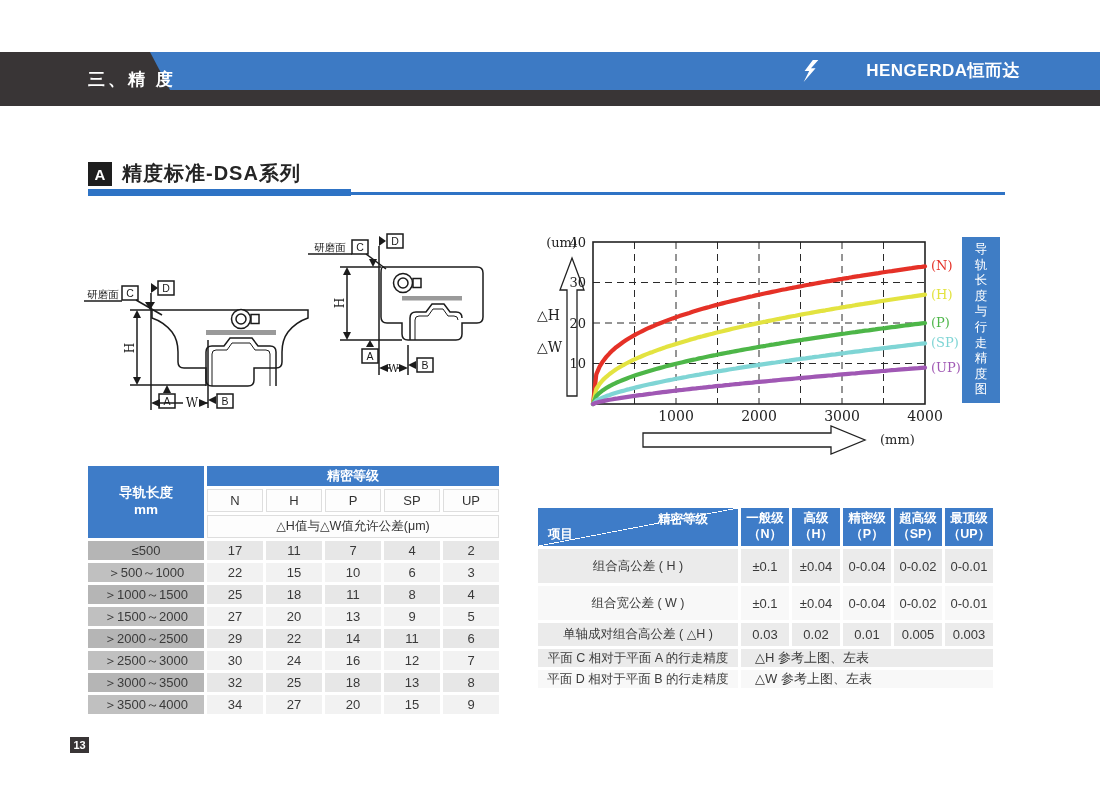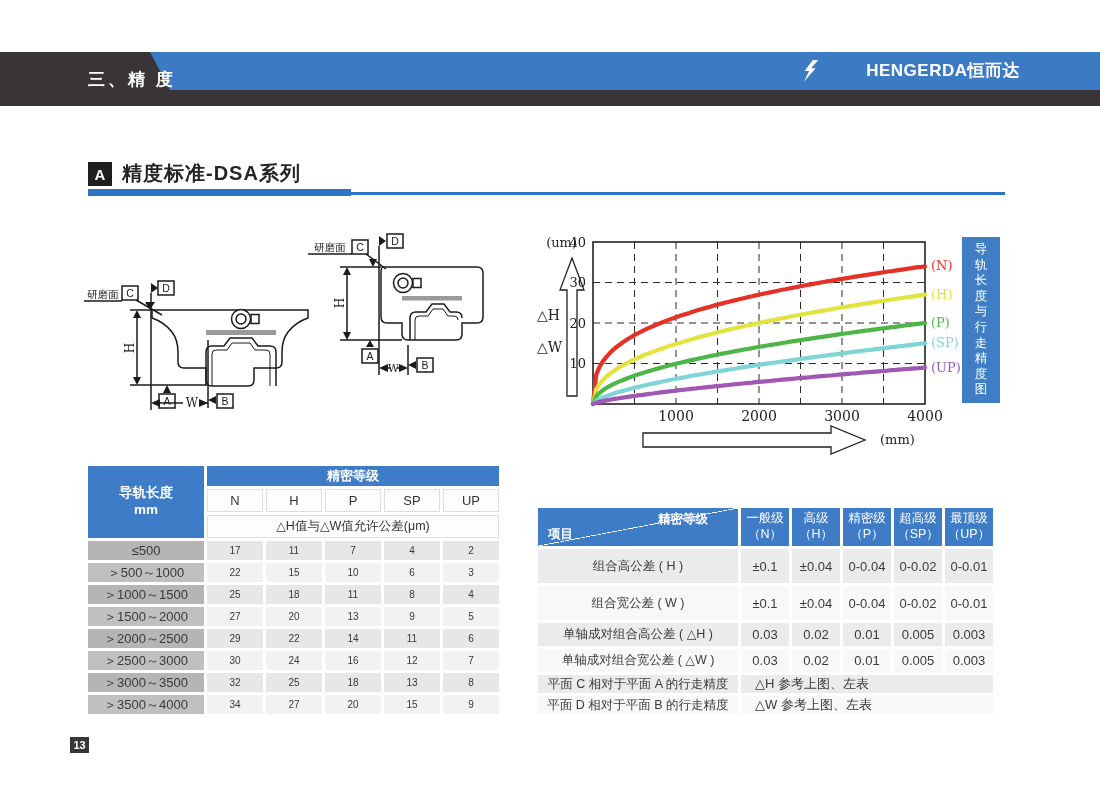--- a/index.html
+++ b/index.html
@@ -31,28 +31,28 @@
   table{border-collapse:separate;border-spacing:3px;table-layout:fixed;position:absolute;}
   td,th{padding:0;text-align:center;font-weight:normal;overflow:hidden;white-space:nowrap;}
   #tbl-left{left:85px;top:463px;width:417px;}
   #tbl-right{left:535px;top:505px;width:461px;}
   .bluehead{background:#3e7cc8;color:#fff;font-weight:bold;font-size:13px;}
   .railhead{background:#3e7cc8;color:#fff;font-weight:bold;font-size:13.5px;line-height:1.25;}
   .grade{background:#fdfdfd;border:1px solid #dedede;color:#333;font-size:13px;height:21px;}
   .sub{background:#fdfdfd;border:1px solid #dedede;color:#333;font-size:12.5px;height:21px;}
   .lbl{background:#b5b5b5;color:#3a3a3a;font-size:13px;height:19px;}
   .lbl.alt{background:#c0c0c0;}
-  .val{background:#e7e7e7;color:#3a3a3a;font-size:10px;height:19px;}
+  .val{background:#e7e7e7;color:#3a3a3a;font-size:13px;height:19px;}
   .val.alt{background:#f2f2f2;}
   .corner{background:linear-gradient(to bottom right,#3e7cc8 49.5%,#ffffff 49.5% 50.6%,#3e7cc8 50.6%);
           position:relative;height:38px;}
   .corner i{position:absolute;font-style:normal;color:#fff;font-weight:bold;font-size:12.5px;}
   .corner .ct{top:3px;right:30px;}
   .corner .cb{bottom:3px;left:10px;}
-  .colhead{background:#3e7cc8;color:#fff;font-weight:normal;font-size:12.5px;line-height:1.25;height:38px;}
+  .colhead{background:#3e7cc8;color:#fff;font-weight:bold;font-size:12.5px;line-height:1.25;height:38px;}
   .rlbl{color:#3a3a3a;font-size:12.5px;}
   .rval{color:#3a3a3a;font-size:13px;}
   .rowA{background:#ebebeb;} .rowB{background:#f8f8f8;}
   .spancell{text-align:left;padding-left:14px;}
 
   .pagenum{position:absolute;left:70px;top:737px;width:19px;height:16px;background:#393536;color:#fff;
            font-size:11px;font-weight:bold;display:flex;align-items:center;justify-content:center;}
   .serif{font-family:"DejaVu Serif","Liberation Serif",serif;}
 </style>
 </head>
@@ -355,28 +355,20 @@
         </tr>
         <tr>
           <td class="rlbl rowA" style="height: 23px;">单轴成对组合高公差 ( △H )</td>
           <td class="rval rowA">0.03</td>
           <td class="rval rowA">0.02</td>
           <td class="rval rowA">0.01</td>
           <td class="rval rowA">0.005</td>
           <td class="rval rowA">0.003</td>
         </tr>
         <tr>
-          <td class="rlbl rowB" style="height: 23px;">单轴成对组合宽公差 ( △W )</td>
-          <td class="rval rowB">0.03</td>
-          <td class="rval rowB">0.02</td>
-          <td class="rval rowB">0.01</td>
-          <td class="rval rowB">0.005</td>
-          <td class="rval rowB">0.003</td>
-        </tr>
-        <tr>
           <td class="rlbl rowA" style="height: 18px;">平面 C 相对于平面 A 的行走精度</td>
           <td class="rval spancell rowA" colspan="5">△H 参考上图、左表</td>
         </tr>
         <tr>
           <td class="rlbl rowB" style="height: 18px;">平面 D 相对于平面 B 的行走精度</td>
           <td class="rval spancell rowB" colspan="5">△W 参考上图、左表</td>
         </tr>
       </tbody>
   </table>
 

